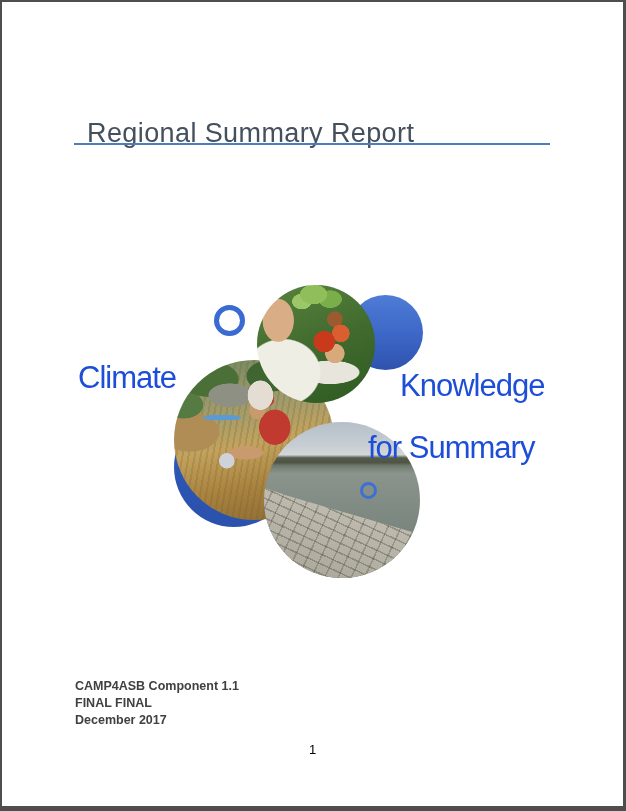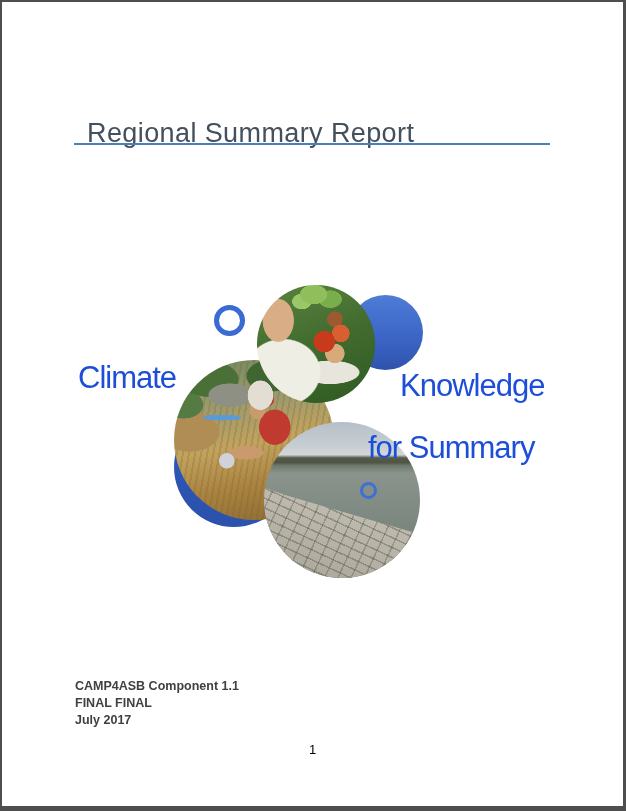--- a/index.html
+++ b/index.html
@@ -158,18 +158,18 @@
     <div class="ring ring-lake"></div>
 
     <div class="word w-climate">Climate</div>
     <div class="word w-knowledge">Knowledge</div>
     <div class="word w-action">for Summary</div>
   </div>
 
   <div class="footer">
     <div>CAMP4ASB Component 1.1</div>
     <div>FINAL FINAL</div>
-    <div>July 2017</div>
+    <div>December 2017</div>
   </div>
 
   <div class="pagenum">1</div>
 
 </div>
 
 </body></html>

